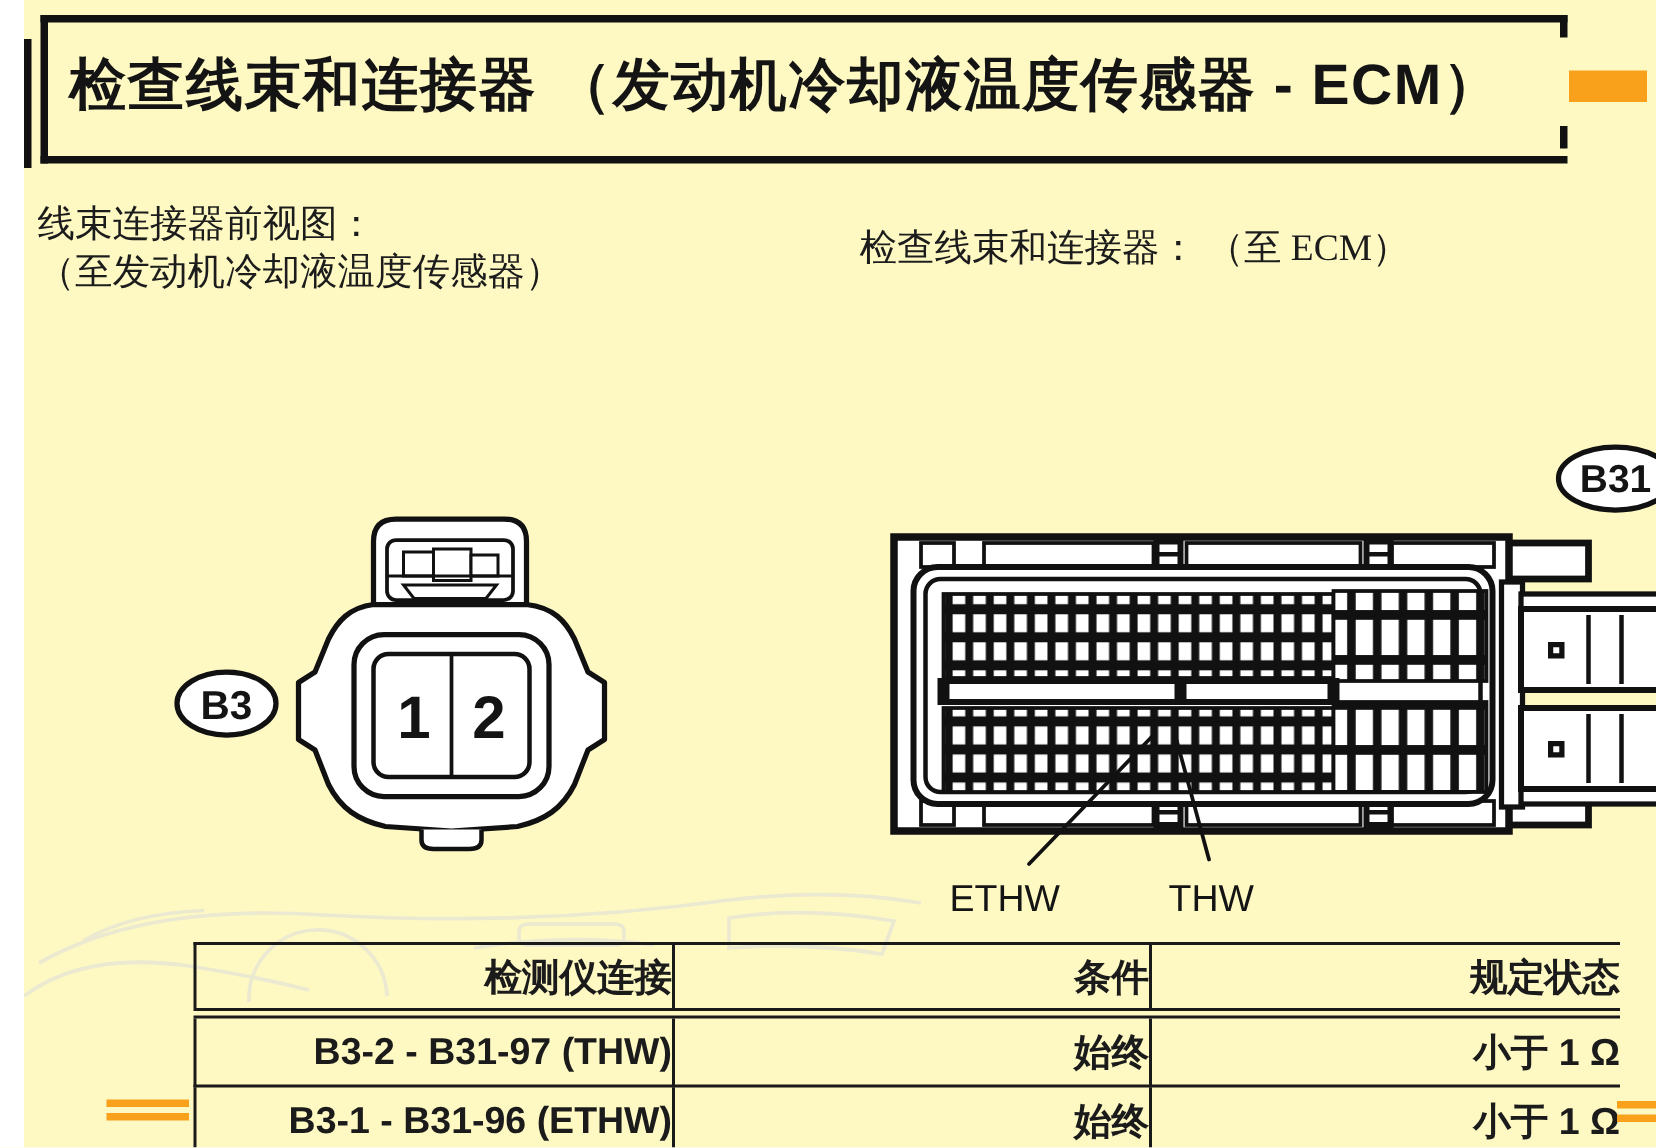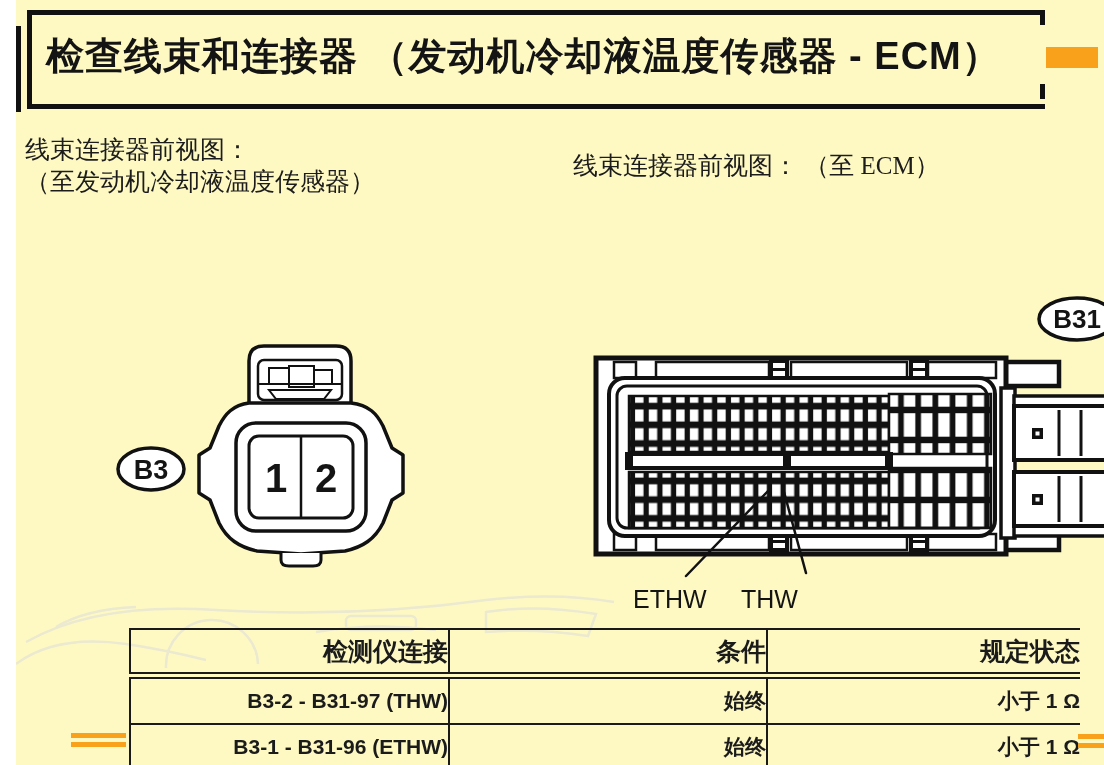--- a/index.html
+++ b/index.html
@@ -24,28 +24,28 @@
   .dbl-r2{left:1062px;top:743px;width:31px;height:5px;}
 
   
   .caption{font-family:"Liberation Serif",serif;font-size:25px;color:#1c1c1c;line-height:32px;white-space:nowrap;}
   .caption-left{left:9px;top:134px;}
   .caption-right{left:557px;top:150px;}
 
   
   .pin-name{font-size:25px;font-weight:400;color:#141414;white-space:nowrap;}
   .ethw-label{left:617px;top:585px;}
-  .thw-label{left:725px;top:585px;}
+  .thw-label{left:763px;top:585px;}
 
   
   .spec-table{left:113px;top:628px;width:950px;border-collapse:collapse;table-layout:fixed;}
   .spec-table th,.spec-table td{border:2px solid #1a1a1a;text-align:right;vertical-align:middle;
       font-weight:700;color:#1b1b1b;padding:0;}
   .spec-table th{height:42px;font-size:25px;border-bottom:7px double #1a1a1a;}
-  .spec-table td{height:44px;font-size:21px;}
+  .spec-table td{height:44px;font-size:25px;}
   .spec-table .c-last{border-right:none;padding-left:32px;}
   .spec-table col.c1{width:319px;} .spec-table col.c2{width:318px;} .spec-table col.c3{width:313px;}
 
   
   .watermark{left:0;top:572px;opacity:.55;}
 
   svg{display:block;}
   .sk{fill:#ffffff;stroke:#111;}
   text.svg-lbl{font-family:"Liberation Sans",sans-serif;font-weight:700;fill:#141414;}
 </style>
@@ -70,21 +70,21 @@
   <div class="abs title-box"></div>
   <div class="abs title-tick" style="top:10px;"></div>
   <div class="abs title-tick" style="top:84px;"></div>
   <div class="abs title-text">检查线束和连接器 （发动机冷却液温度传感器 - ECM）</div>
   <div class="abs accent accent-top"></div>
 
   <div class="abs caption caption-left">
     <div>线束连接器前视图：</div>
     <div>（至发动机冷却液温度传感器）</div>
   </div>
-  <div class="abs caption caption-right">线束连接器前视图： （至 ECM）</div>
+  <div class="abs caption caption-right">检查线束和连接器： （至 ECM）</div>
 
   <svg class="abs" style="left:95px;top:335px;" width="300" height="240" viewBox="0 0 300 240">
 
     <ellipse cx="40" cy="134" rx="33" ry="21" class="sk" stroke-width="3.5"></ellipse>
     <text x="40" y="144" text-anchor="middle" font-size="27" class="svg-lbl">B3</text>
 
     <path d="M138,70 V26 Q138,11 153,11 H225 Q240,11 240,26 V70" class="sk" stroke-width="3.5"></path>
     <rect x="147" y="25" width="84" height="40" rx="6" class="sk" stroke-width="2.5"></rect>
     <rect x="158" y="33" width="20" height="16" class="sk" stroke-width="2"></rect>
     <rect x="178" y="31" width="25" height="21" class="sk" stroke-width="2"></rect>

